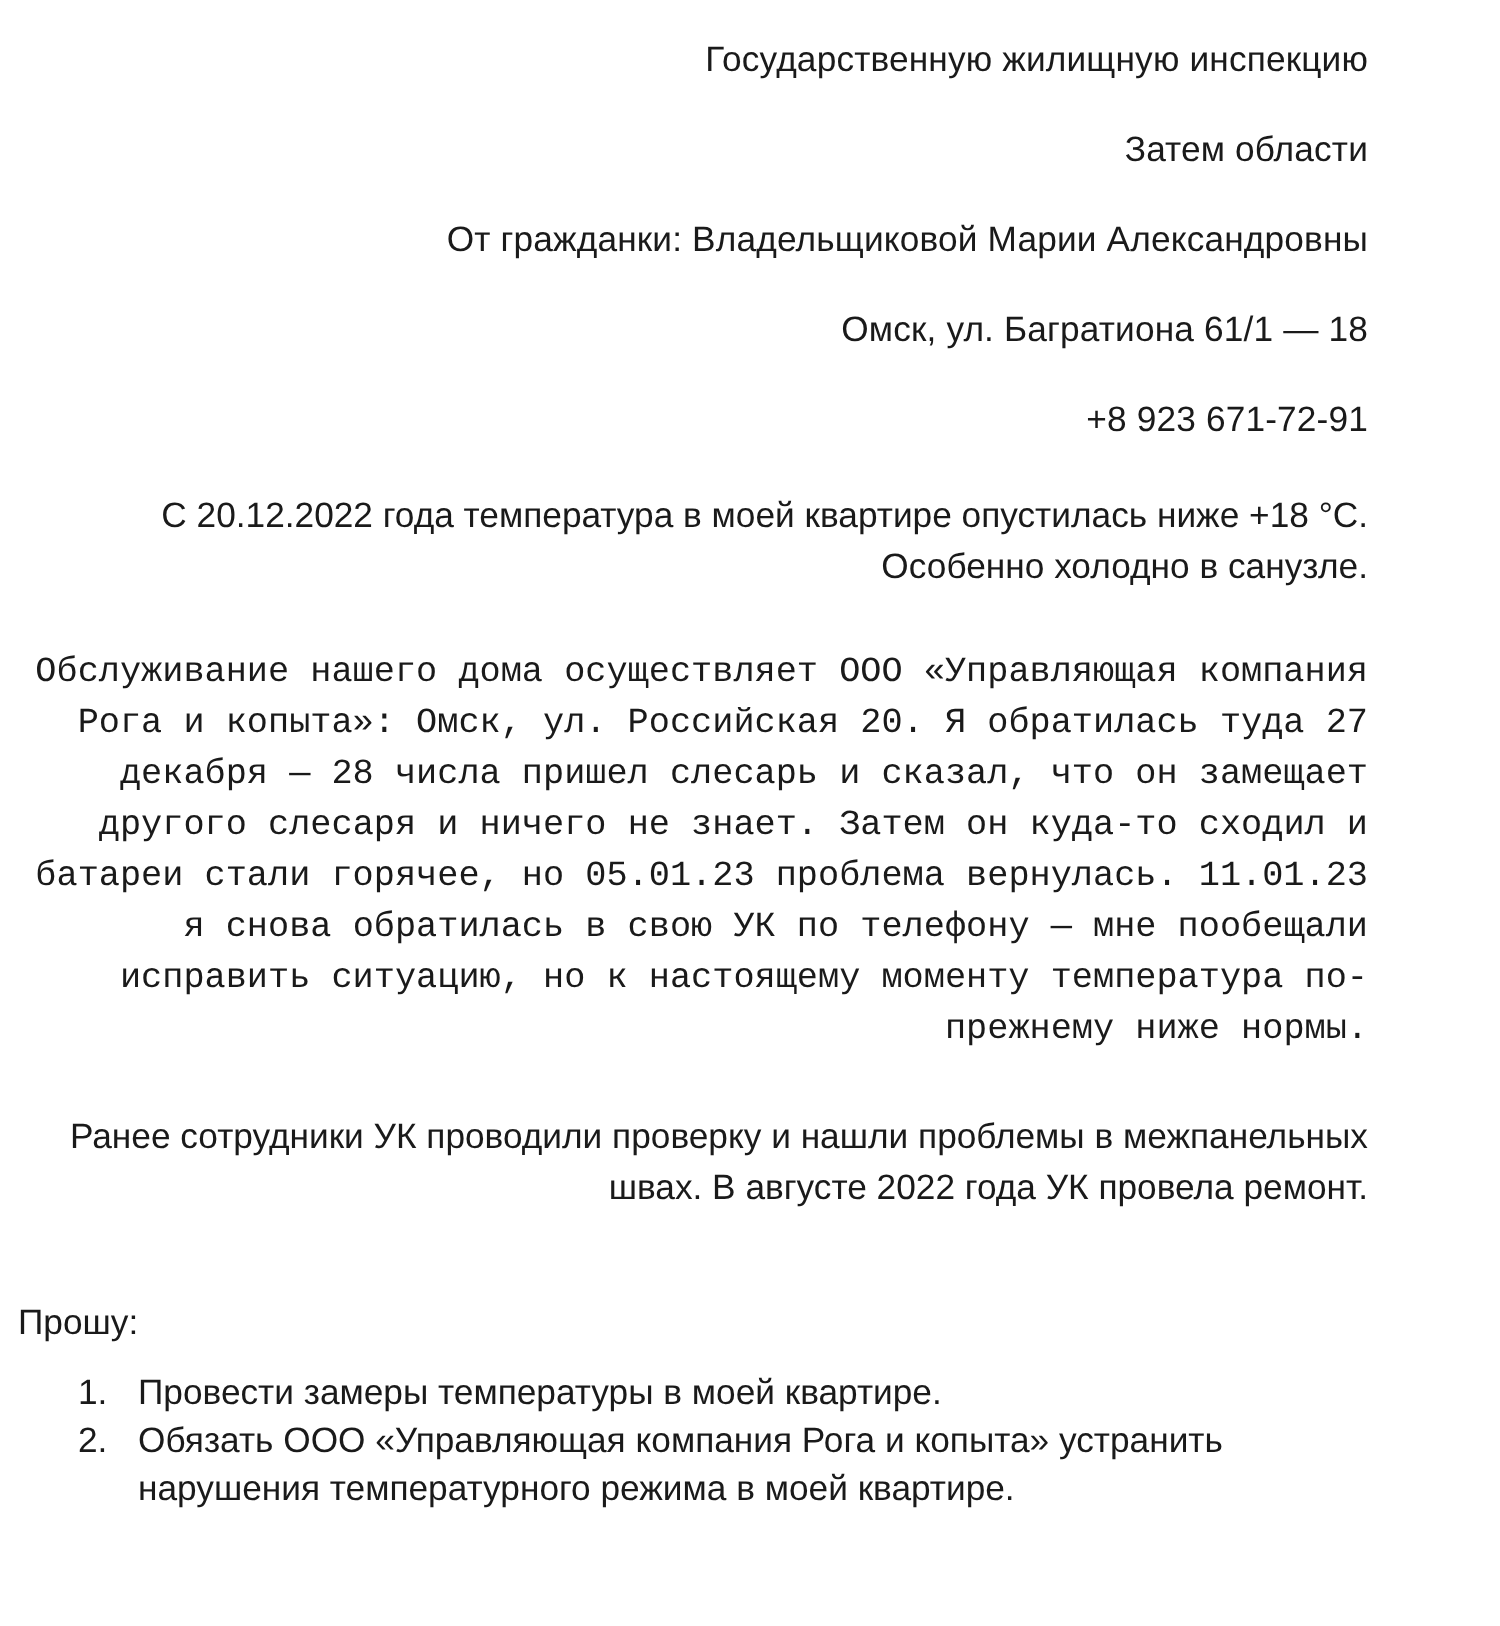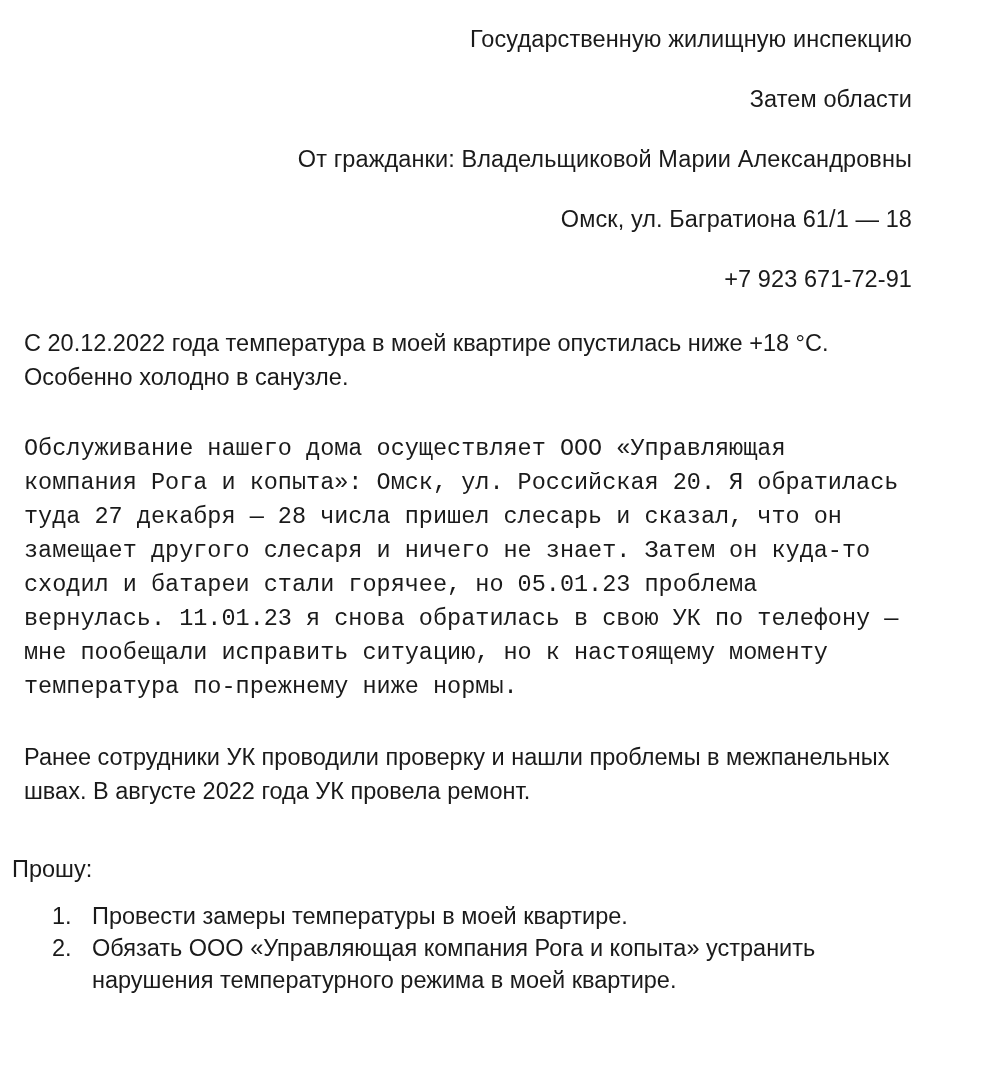--- a/index.html
+++ b/index.html
@@ -42,35 +42,35 @@
     text-align: center;
     font-size: 23.5px;
     line-height: 30px;
     margin-top: 10px;
     margin-bottom: 0;
     letter-spacing: 0.2px;
   }
 
   
   .para-centered {
-    text-align: left;
+    text-align: right;
     font-size: 23.5px;
     line-height: 34px;
-    margin: 12px;
+    margin: 0;
   }
   .para-gap-1 { margin-top: 32px; }
   .para-gap-2 { margin-top: 38px; font-family: Liberation Mono, monospace; }
   .para-gap-3 { margin-top: 36px; }
 
   
   .request-lead {
     text-align: left;
     font-size: 23.5px;
     line-height: 34px;
-    margin: 44px 0 0 0;
+    margin: 56px 0 0 0;
   }
 
   
   .request-list {
     margin: 14px 0 0 0;
     padding: 0;
     list-style: none;
   }
   .request-item {
     position: relative;
@@ -91,21 +91,21 @@
 </head>
 <body>
 
 <div class="page">
 
   <div class="addressee-block">
     <div class="addressee-line">Государственную жилищную инспекцию</div>
     <div class="addressee-line">Затем области</div>
     <div class="addressee-line">От гражданки: Владельщиковой Марии Александровны</div>
     <div class="addressee-line">Омск, ул. Багратиона 61/1 — 18</div>
-    <div class="addressee-line">+7 923 671-72-91</div>
+    <div class="addressee-line">+8 923 671-72-91</div>
   </div>
 
 
   <p class="para-centered para-gap-1">С 20.12.2022 года температура в моей квартире опустилась ниже +18 °C. Особенно холодно в санузле.</p>
 
   <p class="para-centered para-gap-2">Обслуживание нашего дома осуществляет ООО «Управляющая компания Рога и копыта»: Омск, ул. Российская 20. Я обратилась туда 27 декабря — 28 числа пришел слесарь и сказал, что он замещает другого слесаря и ничего не знает. Затем он куда-то сходил и батареи стали горячее, но 05.01.23 проблема вернулась. 11.01.23 я снова обратилась в свою УК по телефону — мне пообещали исправить ситуацию, но к настоящему моменту температура по-прежнему ниже нормы.</p>
 
   <p class="para-centered para-gap-3">Ранее сотрудники УК проводили проверку и нашли проблемы в межпанельных швах. В августе 2022 года УК провела ремонт.</p>
 
   <p class="request-lead">Прошу:</p>

